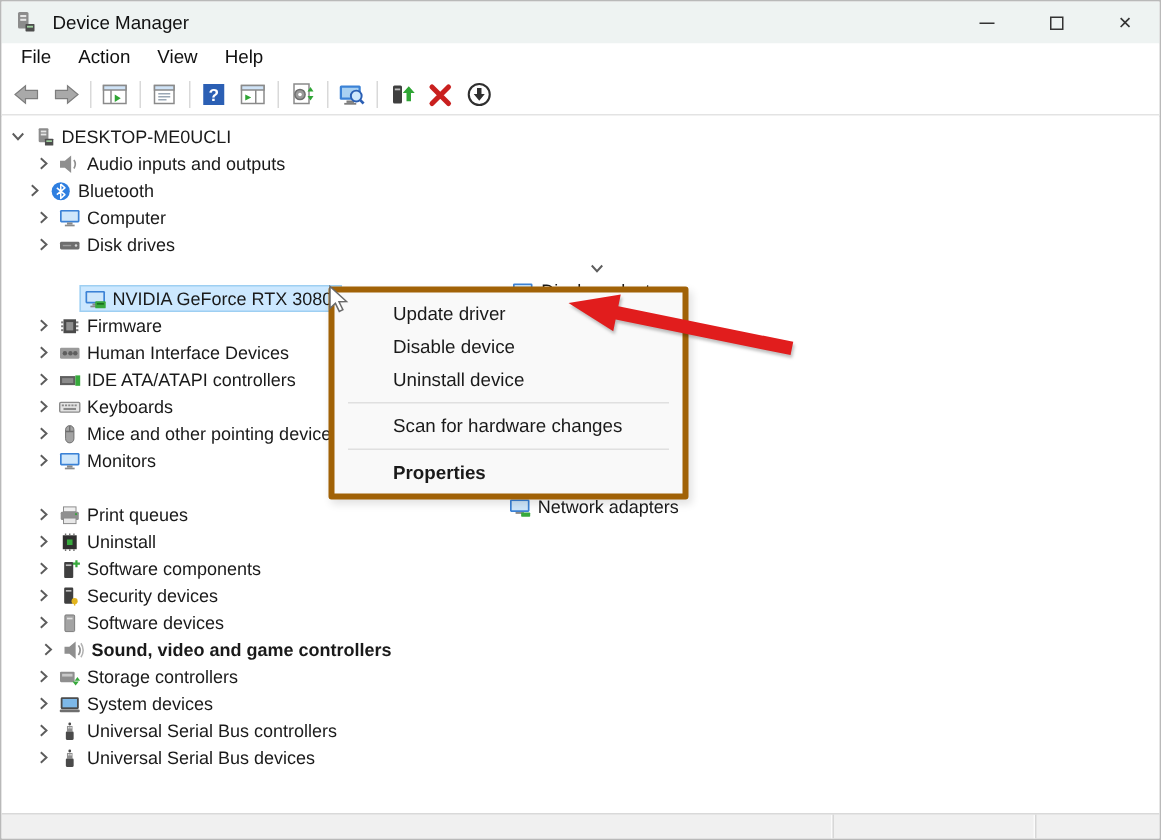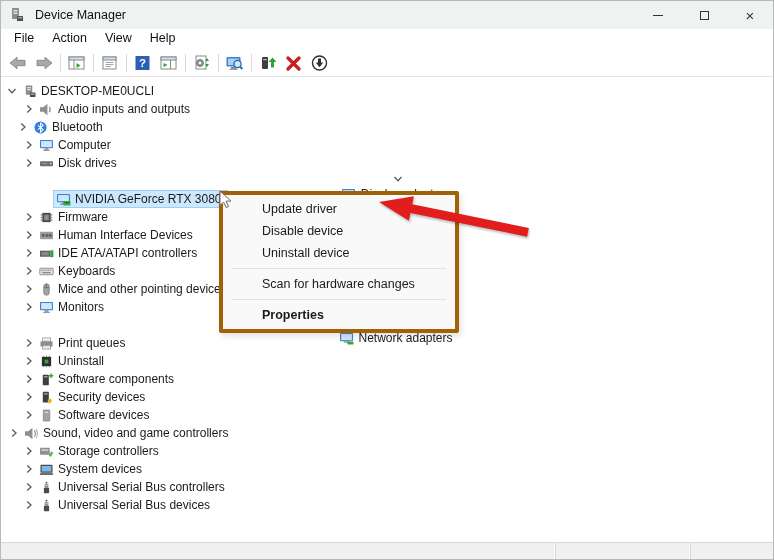--- a/index.html
+++ b/index.html
@@ -514,21 +514,21 @@
         <span class="row-inner">
           <span class="t-icon">
             <svg width="15" height="13" viewBox="0 0 16 14">
               <rect x="4.5" y="1" width="7" height="12" rx="0.8" fill="#a3a3a3" stroke="#6e6e6e" stroke-width="0.6"></rect>
               <rect x="6" y="3" width="4" height="1.2" fill="#e0e0e0"></rect>
             </svg>
           </span>
           <span class="tree-label">Software devices</span>
         </span>
       </div>
-      <div class="tree-row" style="padding-left: 6px;">
+      <div class="tree-row" style="padding-left: 24px; font-weight: bold;">
         <span class="chev">
           <svg width="12" height="12" viewBox="0 0 12 12">
             <polyline points="4.2,2.5 8,6 4.2,9.5" fill="none" stroke="#5d5d5d" stroke-width="1.3"></polyline>
           </svg>
         </span>
         <span class="row-inner">
           <span class="t-icon">
             <svg width="15" height="13" viewBox="0 0 16 14">
               <path d="M1,4.5 L4.5,4.5 L9,0.8 L9,13.2 L4.5,9.5 L1,9.5 Z" fill="#8f8f8f"></path>
               <path d="M11,3.5 Q13.5,7 11,10.5" stroke="#8f8f8f" fill="none" stroke-width="1.2"></path>

